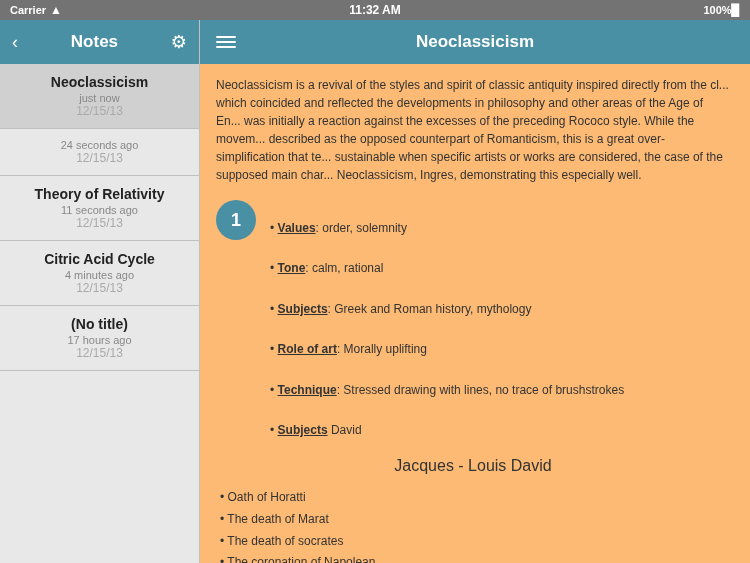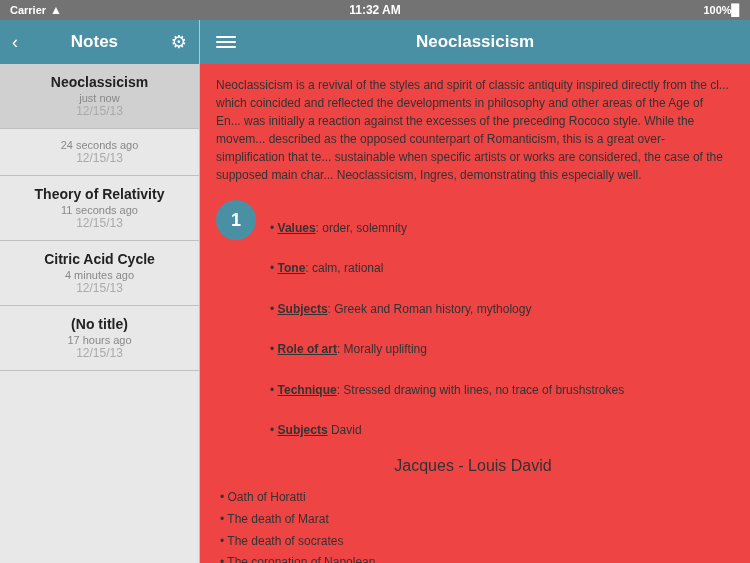--- a/index.html
+++ b/index.html
@@ -139,21 +139,21 @@
       flex: 1;
       text-align: center;
       margin-right: 36px;
     }
 
     
     .note-body {
       flex: 1;
       padding: 12px 20px 12px 16px;
       overflow-y: auto;
-      background: #ef4444;
+      background: #fdba74;
       position: relative;
     }
 
     .note-intro {
       font-size: 12px;
       color: #333;
       line-height: 1.5;
       margin-bottom: 14px;
     }
 

